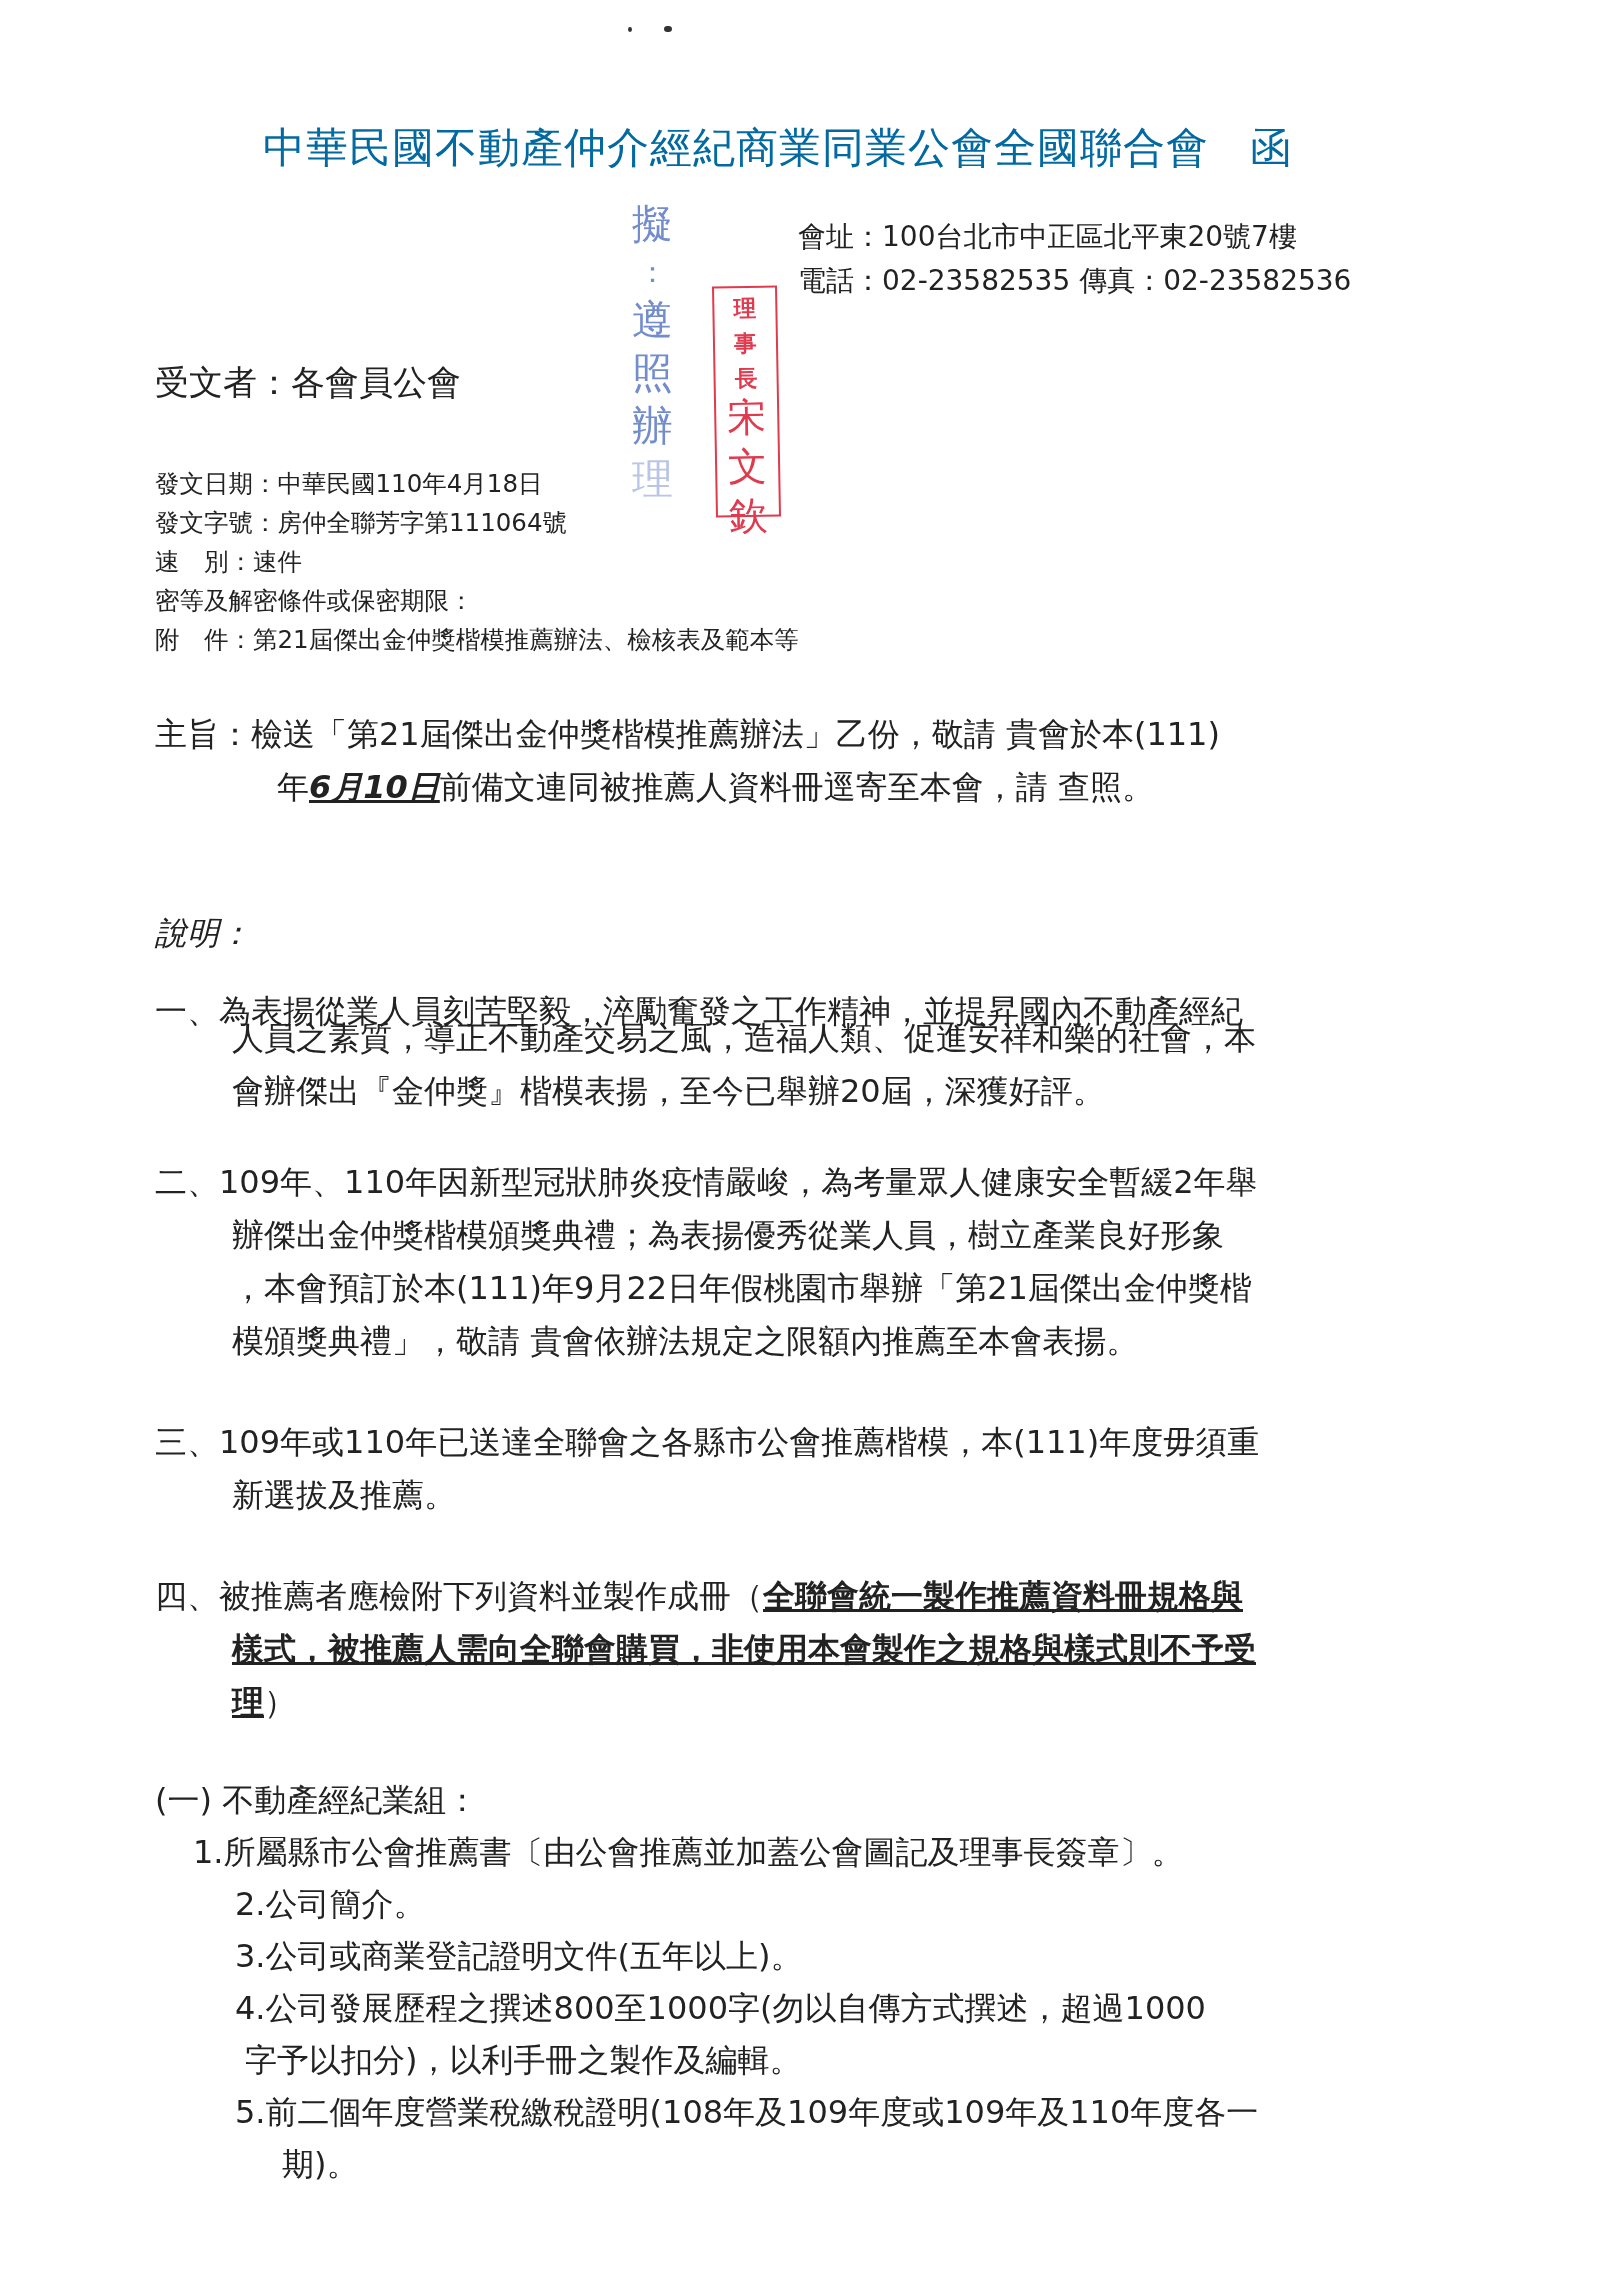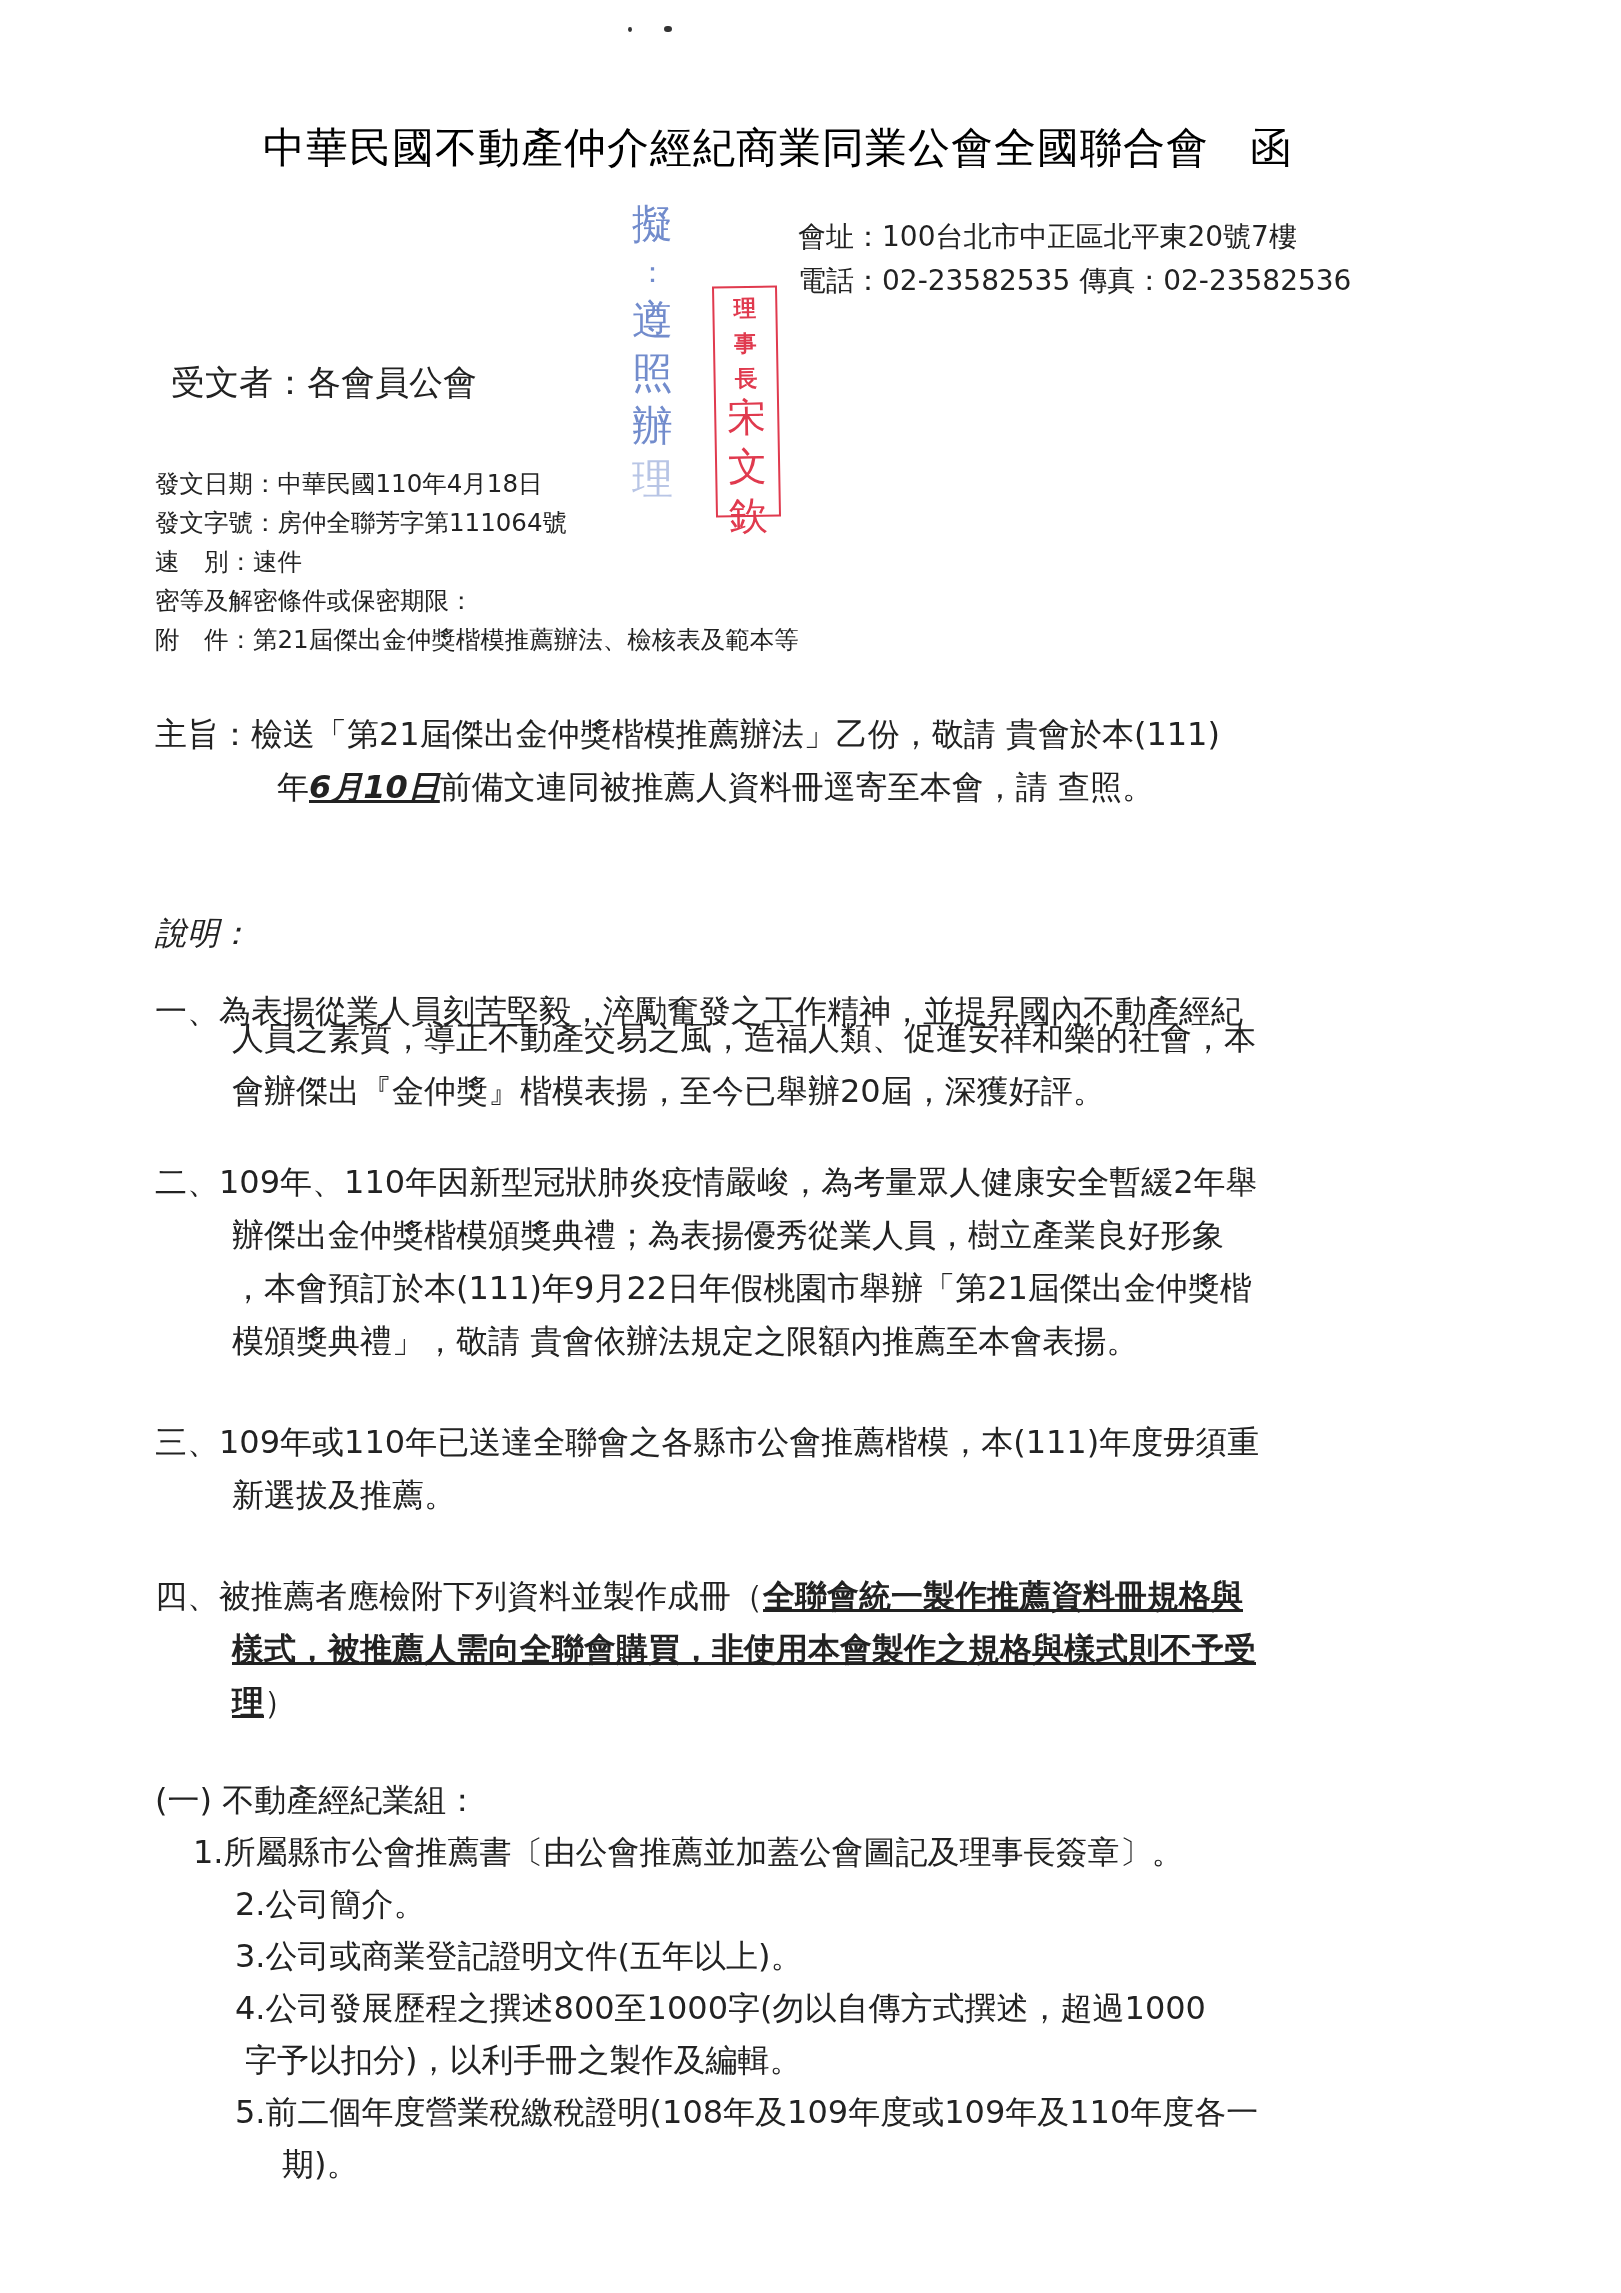--- a/index.html
+++ b/index.html
@@ -4,28 +4,28 @@
 <style>
   html, body { margin: 0; padding: 0; background: #ffffff; }
   body {
     width: 1621px; height: 2294px; position: relative; overflow: hidden;
     font-family: "DejaVu Sans", "Liberation Sans", sans-serif;
     color: #1a1a1a;
   }
   .abs { position: absolute; white-space: nowrap; }
   .speck { position: absolute; background: #333; border-radius: 50%; }
 
-  .title { left: 263px; top: 120px; font-size: 42px; letter-spacing: 1px; color: #000000; }
+  .title { left: 263px; top: 120px; font-size: 42px; letter-spacing: 1px; color: #0369a1; }
   .title .doc-type { margin-left: 41px; }
 
   .addr { left: 798px; font-size: 28px; color: #222; }
   .addr.l1 { top: 218px; }
   .addr.l2 { top: 262px; }
 
-  .recipient { left: 155px; top: 360px; font-size: 34px; color: #222; margin-left: 16px; }
+  .recipient { left: 155px; top: 360px; font-size: 34px; color: #222; }
 
   .meta { left: 155px; font-size: 24.5px; color: #222; }
   .meta.m0 { top: 467px; }
   .meta.m1 { top: 506px; }
   .meta.m2 { top: 545px; }
   .meta.m3 { top: 584px; }
   .meta.m4 { top: 623px; }
 
   .subject { left: 155px; font-size: 32px; color: #222; }
   .subject.s1 { top: 713px; }

